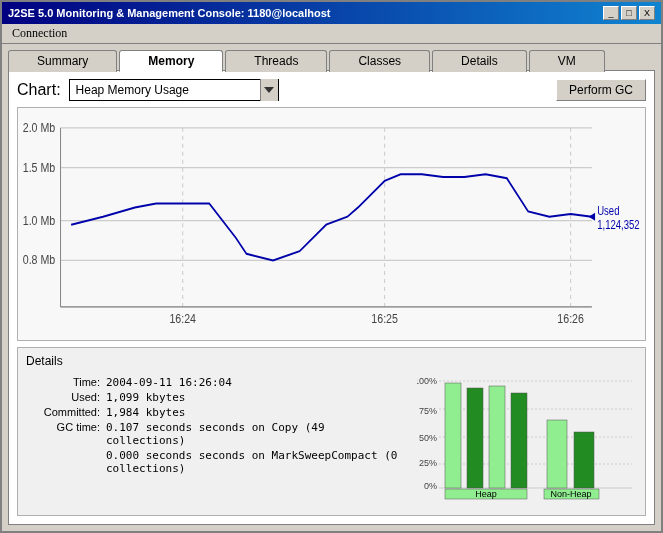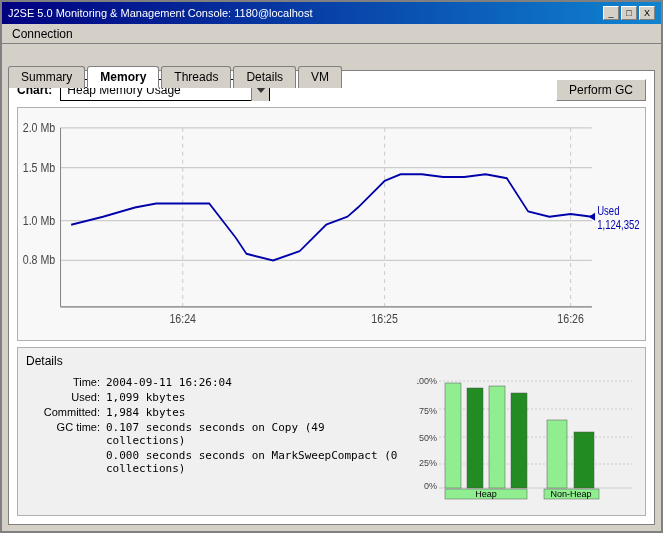--- a/index.html
+++ b/index.html
@@ -24,21 +24,21 @@
       color: white;
       padding: 3px 6px;
       display: flex;
       align-items: center;
       justify-content: space-between;
       height: 22px;
       flex-shrink: 0;
     }
     .title-bar-title {
       font-size: 11px;
-      font-weight: normal;
+      font-weight: bold;
     }
     .title-bar-buttons {
       display: flex;
       gap: 2px;
     }
     .tb-btn {
       width: 16px;
       height: 14px;
       background: #d4d0c8;
       border: 1px solid #808080;
@@ -53,42 +53,43 @@
     }
     .menu-bar {
       background: #d4d0c8;
       padding: 2px 4px;
       border-bottom: 1px solid #808080;
       font-size: 12px;
       height: 20px;
       display: flex;
       align-items: center;
       flex-shrink: 0;
+      font-family: Liberation Serif, serif;
     }
     .menu-item {
       padding: 0 6px;
       cursor: pointer;
     }
     .tabs-bar {
       display: flex;
       padding: 4px 6px 0 6px;
       gap: 2px;
       flex-shrink: 0;
     }
     .tab {
-      padding: 3px 12px;
+      padding: 3px 28px;
       border: 1px solid #808080;
       border-bottom: none;
       background: #d4d0c8;
       cursor: pointer;
       font-size: 12px;
       border-top-left-radius: 3px;
       border-top-right-radius: 3px;
       position: relative;
-      top: 18px;
+      top: 2px;
     }
     .tab.active {
       background: #ffffff;
       border-bottom: 1px solid #ffffff;
       z-index: 2;
       font-weight: bold;
     }
     .tab:not(.active) {
       background: #d4d0c8;
     }
@@ -103,22 +104,22 @@
       gap: 6px;
       overflow: hidden;
     }
     .chart-toolbar {
       display: flex;
       align-items: center;
       gap: 8px;
       flex-shrink: 0;
     }
     .chart-label {
-      font-size: 12px;
-      font-weight: bold;
+      font-size: 16px;
+      font-weight: normal;
     }
     .chart-select-wrapper {
       display: flex;
       align-items: center;
       border: 1px solid #000000;
       background: white;
       height: 22px;
     }
     .chart-select-text {
       padding: 0 6px;
@@ -212,20 +213,21 @@
   </div>
 
   <div class="menu-bar">
     <span class="menu-item">Connection</span>
   </div>
 
   <div class="tabs-bar">
     <div class="tab">Summary</div>
     <div class="tab active">Memory</div>
     <div class="tab">Threads</div>
+    <div class="tab">Classes</div>
     <div class="tab">Details</div>
     <div class="tab">VM</div>
   </div>
 
   <div class="content-area">
 
     <div class="chart-toolbar">
       <span class="chart-label">Chart:</span>
       <div class="chart-select-wrapper">
         <span class="chart-select-text">Heap Memory Usage</span>

